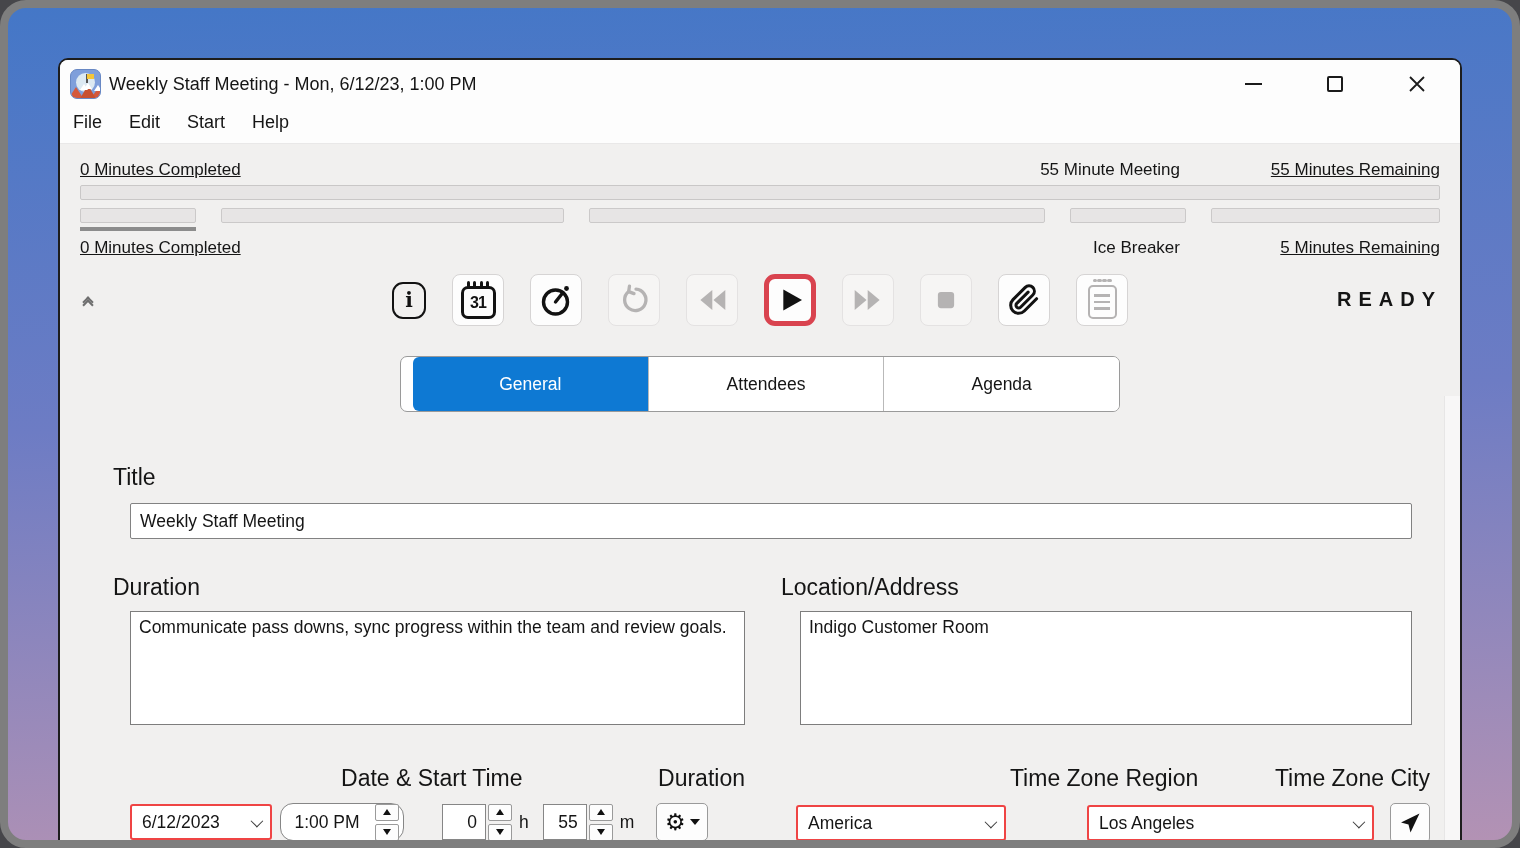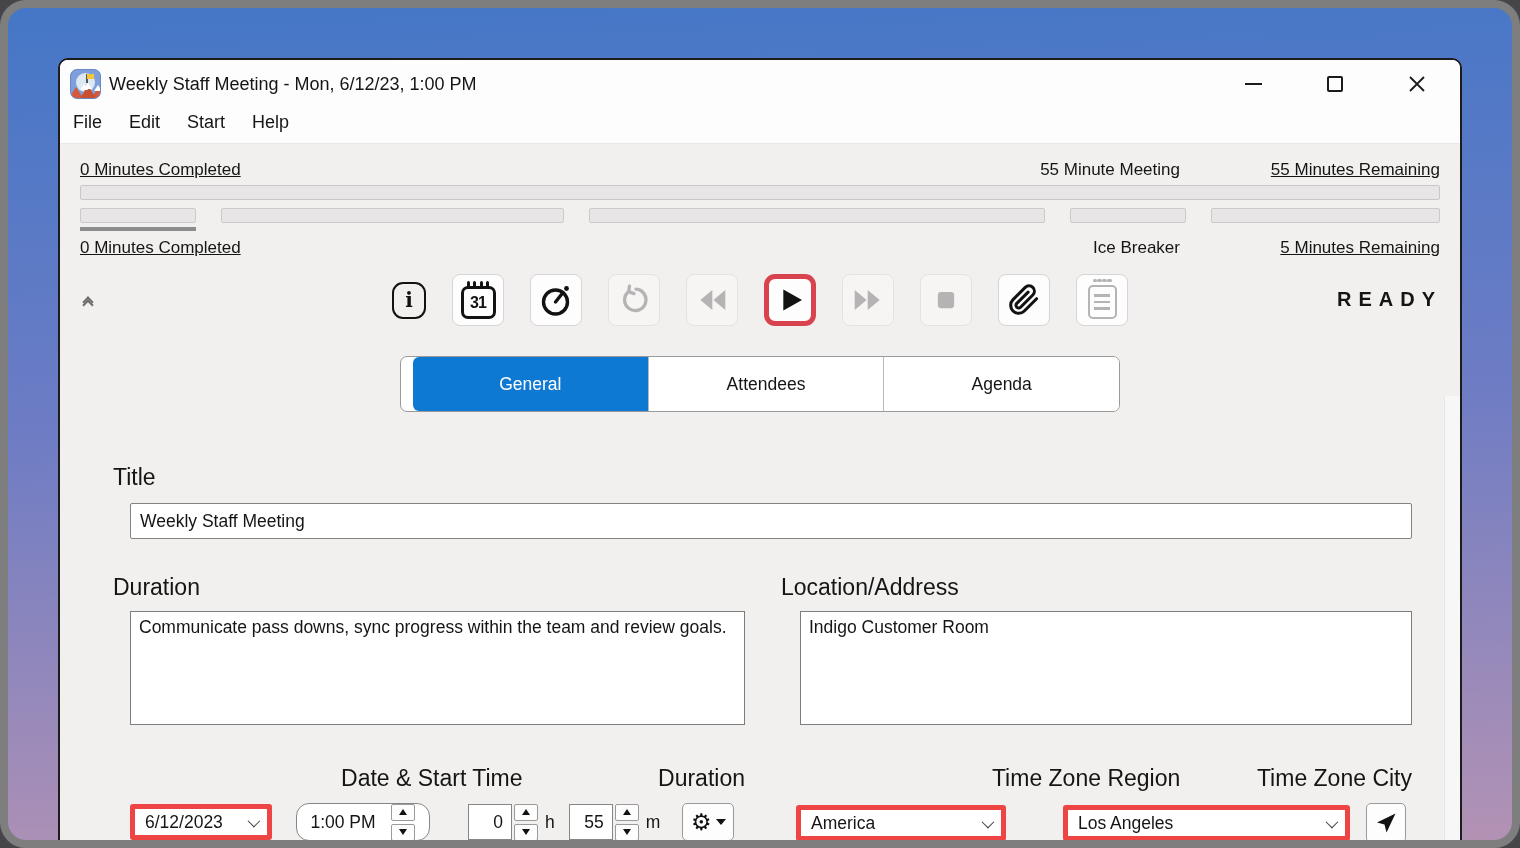--- a/index.html
+++ b/index.html
@@ -74,29 +74,29 @@
   .text-input { display:block; width:calc(100% - 17px); margin-left:17px; height:36px; margin-top:12px; border:1px solid #828282; border-radius:2px; background:#fff; font-size:17.5px; font-family:"Liberation Sans",sans-serif; color:#151515; padding:0 9px; }
   .cols { display:flex; margin-top:35px; }
   .col-left { width:632px; flex:0 0 auto; }
   .col-right { flex:1; margin-left:36px; }
   .tarea { display:block; width:calc(100% - 17px); margin-left:17px; height:114px; margin-top:10px; border:1px solid #7d7d7d; background:#fff; font-size:17.5px; font-family:"Liberation Sans",sans-serif; color:#151515; padding:3px 8px; line-height:1.45; resize:none; }
   .col-right .tarea { margin-left:19px; width:calc(100% - 19px); }
   .label-row { display:flex; margin-top:40px;justify-content:flex-end; }
   .ctl-row { display:flex; align-items:center; margin-top:11px; }
   .w317 { width:317px; flex:0 0 auto; }
   .w265 { width:265px; flex:0 0 auto; }
-  .selbox { height:36px; background:#fff; border:5px solid #ef4444; border-radius:3px; display:flex; align-items:center; font-size:17.5px; color:#151515; padding:0 10px; cursor:pointer; }
+  .selbox { height:36px; background:#fff; border:2px solid #ef4444; border-radius:3px; display:flex; align-items:center; font-size:17.5px; color:#151515; padding:0 10px; cursor:pointer; }
   .selbox .txt { flex:1; white-space:nowrap; overflow:hidden; }
   .chevron { width:9px; height:9px; border-right:1.5px solid #3a3a3a; border-bottom:1.5px solid #3a3a3a; transform:rotate(45deg) translateY(-2px); flex:0 0 auto; margin-left:8px; }
   .numbox { height:36px; background:#fff; border:1px solid #868686; display:flex; align-items:center; justify-content:flex-end; font-size:17.5px; color:#151515; padding:0 8px; }
   .spins { display:flex; flex-direction:column; gap:3px; margin-left:2px; }
   .spinbtn { width:24px; height:17px; background:#fdfdfd; border:1px solid #9a9a9a; border-radius:2px; display:flex; align-items:center; justify-content:center; cursor:pointer; padding:0; }
   .arr-up { width:0; height:0; border-left:4.5px solid transparent; border-right:4.5px solid transparent; border-bottom:6px solid #111; }
   .arr-down { width:0; height:0; border-left:4.5px solid transparent; border-right:4.5px solid transparent; border-top:6px solid #111; }
-  .timebox { display:flex; align-items:center; background:#fff; border:1px solid #868686; border-radius:13px; height:38px; padding:0 14px 0 0; margin-left:24px; }
+  .timebox { display:flex; align-items:center; background:#fff; border:1px solid #868686; border-radius:13px; height:38px; padding:0 4px 0 0; margin-left:8px; }
   .timebox .tval { width:92px; text-align:center; font-size:17.5px; color:#151515; }
   .unit { font-size:17.5px; color:#151515; }
   .gear-btn { width:52px; height:38px; margin-left:22px; background:#fdfdfd; border:1px solid #9a9a9a; border-radius:5px; display:flex; align-items:center; justify-content:center; gap:4px; cursor:pointer; }
   .gear-glyph { font-size:23px; color:#111; line-height:1; }
   .caret-down { width:0; height:0; border-left:5px solid transparent; border-right:5px solid transparent; border-top:6px solid #111; }
   .nav-btn { width:40px; height:40px; margin-left:16px; background:#fdfdfd; border:1px solid #9a9a9a; border-radius:5px; display:flex; align-items:center; justify-content:center; cursor:pointer; }
 
   .scroll-track { position:absolute; right:0; top:336px; bottom:0; width:16px; background:#f8f7f7; border-left:1px solid #e7e6e6; }
 </style>
 </head>
@@ -328,21 +328,21 @@
         <div class="col-right">
           <div class="label-row">
             <span class="flabel w265">Time Zone Region</span>
             <span class="flabel">Time Zone City</span>
           </div>
           <div class="ctl-row">
             <div class="selbox" style="width:210px; margin-left:15px;">
               <span class="txt">America</span>
               <span class="chevron"></span>
             </div>
-            <div class="selbox" style="width:287px; margin-left:57px;">
+            <div class="selbox" style="width:287px; margin-left:81px;">
               <span class="txt">Los Angeles</span>
               <span class="chevron"></span>
             </div>
             <button class="nav-btn">
               <svg width="24" height="24" viewBox="0 0 24 24">
                 <polygon points="3 11.5 21.5 2.5 12.5 21.5 10.5 13.5" fill="#121212"></polygon>
               </svg>
             </button>
           </div>
         </div>

